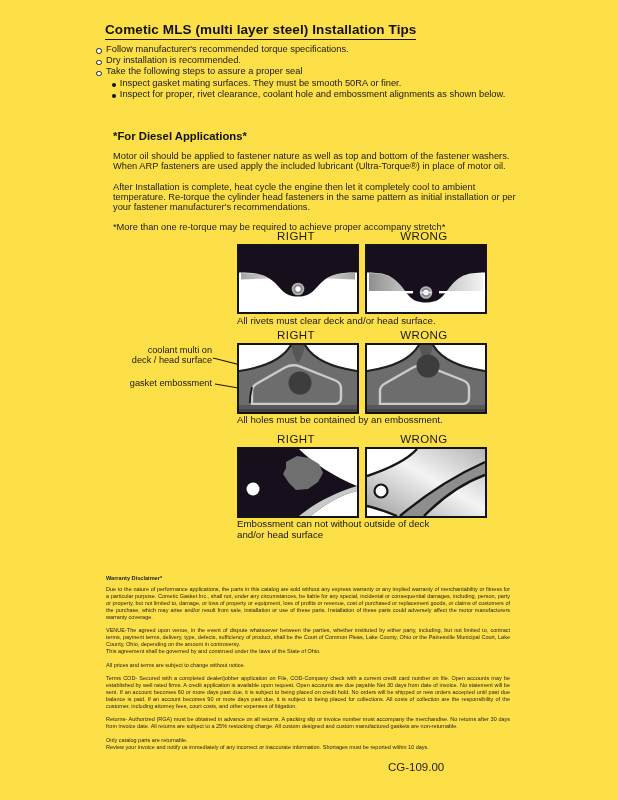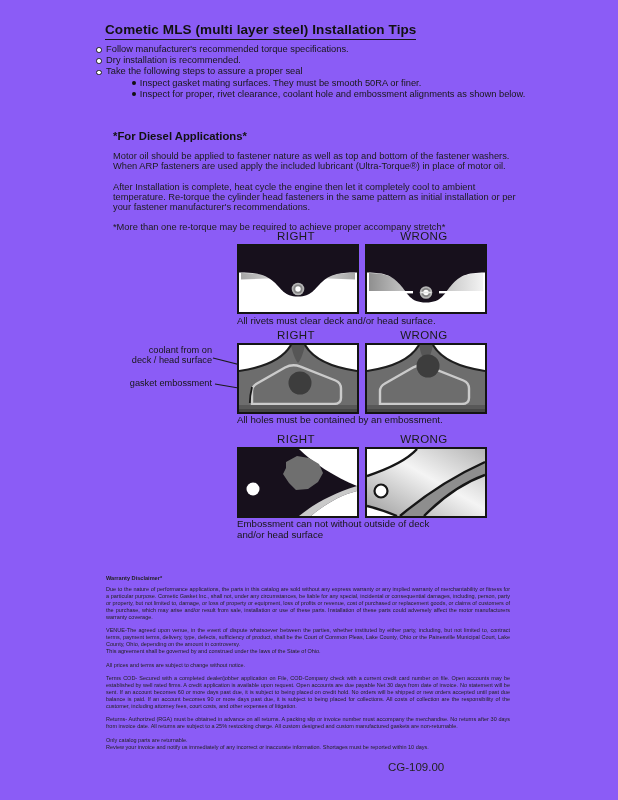--- a/index.html
+++ b/index.html
@@ -1,29 +1,29 @@
 <!DOCTYPE html>
 <html style="--c-diagram-dark: #17101c; --c-diagram-gray: #6d6d6d; --c-hole-dark: #3d3d3d; --c-emboss-light: #cbcbcb; --c-ink: #1b1b1b;"><head>
 <meta charset="utf-8">
 <style>
   html,body{margin:0;padding:0;background:#e8e8e8;}
   .page{
-    position:relative;width:618px;height:800px;margin:0 auto;background:#8b5cf6;
+    position:relative;width:618px;height:800px;margin:0 auto;background:#fde047;
     font-family:"Liberation Sans", sans-serif;color:#1b1b1b;overflow:hidden;
   }
   .title{
     position:absolute;left:105px;top:22px;margin:0;
     font-size:13.5px;font-weight:700;letter-spacing:.1px;color:#111;
     border-bottom:1.6px solid #151515;padding-bottom:2px;
   }
   .bullets{position:absolute;left:96px;top:44px;width:490px;font-size:9.3px;line-height:11.2px;color:#171717;}
-  .brow{display:flex;align-items:flex-start;}
+  .brow{display:flex;align-items:center;}
   .mk{flex:0 0 auto;display:block;}
   .m-circ{width:3.6px;height:3.6px;border:1px solid #222;border-radius:50%;margin:3.1px 4.5px 0 0;background:#fff;}
-  .sub{margin-left:36px;}
+  .sub{margin-left:16px;}
   .m-dot{width:3.8px;height:3.8px;background:#111;border-radius:50%;margin:3.3px 4px 0 0;}
   .diesel{position:absolute;left:113px;top:107px;width:410px;margin-top:23px;}
   .diesel h2{font-size:11.3px;font-weight:700;margin:0 0 9px 0;color:#111;}
   .diesel p{font-size:9.3px;line-height:10.3px;margin:0 0 10px 0;}
   .dlabel{position:absolute;width:118px;text-align:center;font-size:11.5px;font-weight:400;letter-spacing:.4px;color:#1a1a1a;}
   .dimg{position:absolute;width:118px;border:2px solid #141414;background:#fff;}
   .dimg svg{display:block;width:100%;height:100%;}
   .dcap{position:absolute;font-size:9.7px;line-height:10.6px;color:#161616;white-space:pre-line;}
   .ann{position:absolute;font-size:9.2px;line-height:10px;text-align:right;white-space:pre-line;color:#161616;}
   .leaders{position:absolute;}
@@ -115,21 +115,21 @@
       <circle cx="59" cy="46.5" r="4.6" fill="#858585"></circle>
       <circle cx="59" cy="46.5" r="2.7" fill="#fff"></circle>
       <rect x="53.5" y="45.7" width="11" height="1.6" fill="#e6e6e6"></rect>
     </svg>
   </div>
   <div class="dcap" style="left:237px;top:316px;width:300px">All rivets must clear deck and/or head surface.</div>
 
   <div class="dlabel" style="left:237px;top:329px">RIGHT</div>
   <div class="dlabel" style="left:365px;top:329px">WRONG</div>
 
-  <div class="ann" style="left:96px;top:345px;width:116px">coolant from on
+  <div class="ann" style="left:96px;top:345px;width:116px">coolant multi on
 deck / head surface</div>
   <div class="ann" style="left:90px;top:378px;width:122px">gasket embossment</div>
   <svg class="leaders" style="left:212px;top:352px" width="88" height="44">
     <line x1="1" y1="6" x2="84" y2="27" stroke="#1a1a1a" stroke-width="1.1"></line>
     <line x1="3" y1="32" x2="50" y2="40" stroke="#1a1a1a" stroke-width="1.1"></line>
   </svg>
 
   <div class="dimg" style="left:237px;top:343px;height:67px">
     <svg viewBox="0 0 118 67" preserveAspectRatio="none">
       <rect width="118" height="67" fill="var(--c-diagram-gray,#6d6d6d)"></rect>

